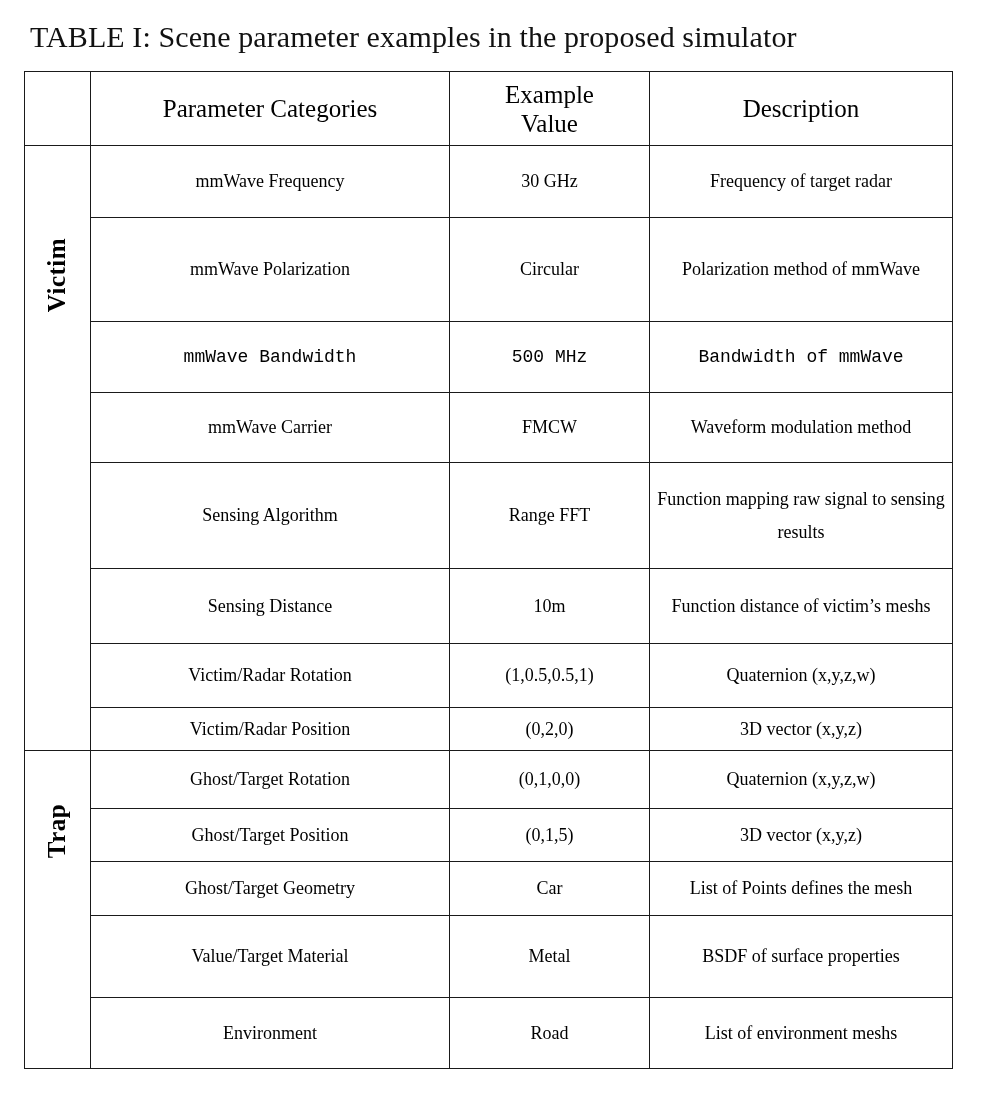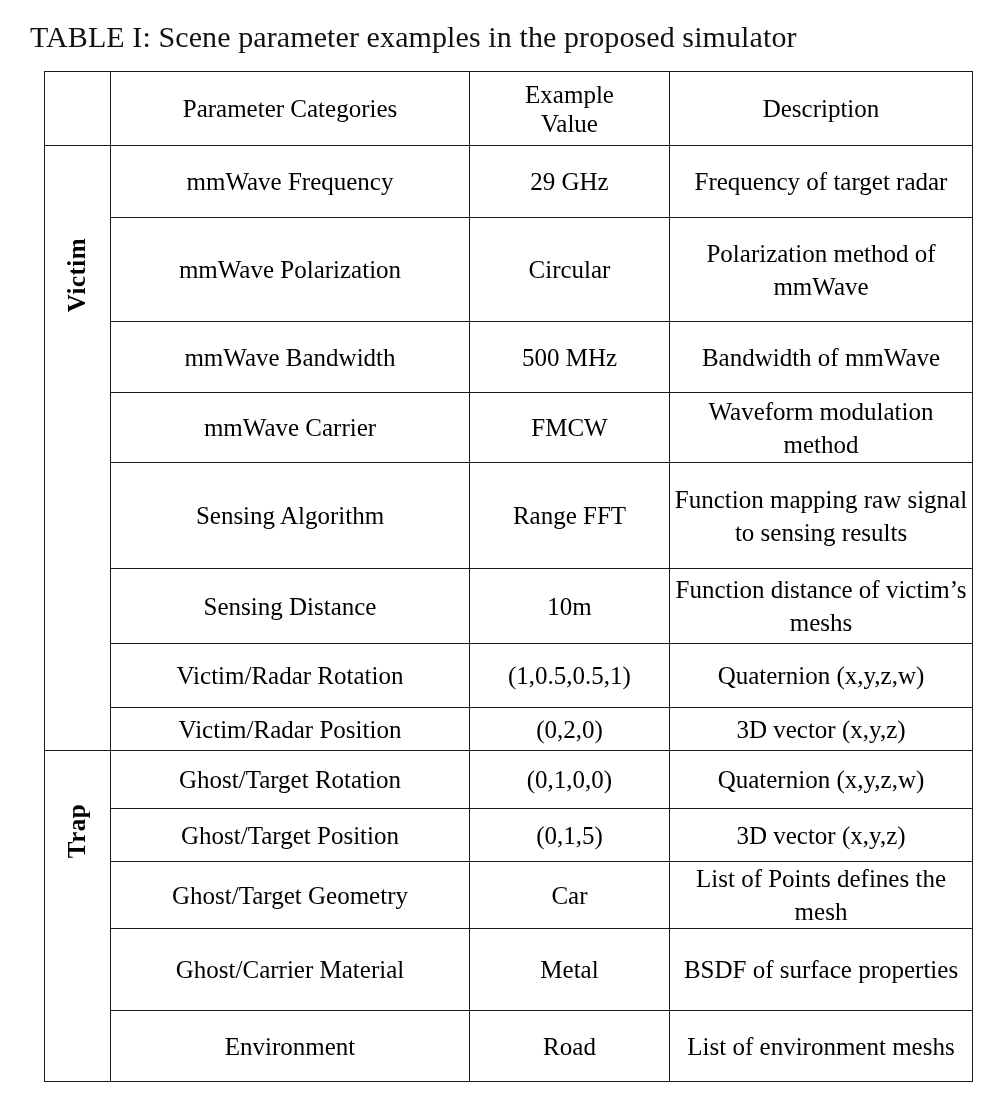--- a/index.html
+++ b/index.html
@@ -26,21 +26,21 @@
     top: 19px;
     width: 930px;
     font-size: 30px;
     line-height: 36px;
     letter-spacing: 0.1px;
     white-space: nowrap;
     color: #111111;
   }
   .tbl-wrap {
     position: absolute;
-    left: 44px;
+    left: 24px;
     top: 71px;
     width: 928px;
   }
   table.param-table {
     border-collapse: collapse;
     table-layout: fixed;
     width: 928px;
     background: #ffffff;
   }
   table.param-table td, table.param-table th {
@@ -59,21 +59,21 @@
   thead th {
     font-weight: bold;
     font-size: 25px;
     line-height: 29px;
     height: 73px;
     padding: 3px 4px;
   }
   thead th.blank-head { border-bottom: 1.3px solid #1a1a1a; }
 
   td.cell {
-    font-size: 25px;
+    font-size: 18px;
     line-height: 33px;
     padding: 5px 6px;
   }
   td.group-cell {
     padding: 0;
     position: relative;
     vertical-align: top;
   }
   .rot-label {
     position: absolute;
@@ -92,21 +92,21 @@
     white-space: nowrap;
     font-weight: bold;
     font-size: 25px;
     letter-spacing: 0.5px;
   }
   .rot-victim .rot-inner { margin-top: 115px; }
   .rot-trap   .rot-inner { margin-top: 66px; }
 
   .r-h1 { height: 72px; }
   .r-h2 { height: 104px; padding-left: 39px; }
-  .r-h3 { height: 71px; }
+  .r-h3 { height: 71px; font-family: Liberation Mono, monospace; }
   .r-h4 { height: 70px; }
   .r-h5 { height: 106px; font-family: Liberation Serif, serif; }
   .r-h6 { height: 75px; }
   .r-h7 { height: 64px; }
   .r-h8 { height: 43px; }
   .r-h9 { height: 58px; }
   .r-h10 { height: 53px; }
   .r-h11 { height: 54px; }
   .r-h12 { height: 82px; }
   .r-h13 { height: 71px; margin-left: 39px; }
@@ -139,21 +139,21 @@
       </thead>
       <tbody>
 
         <tr class="r-h1">
           <td class="group-cell rot-victim" rowspan="8">
             <div class="rot-label">
               <span class="rot-inner">Victim</span>
             </div>
           </td>
           <td class="cell">mmWave Frequency</td>
-          <td class="cell">29 GHz</td>
+          <td class="cell">30 GHz</td>
           <td class="cell">Frequency of target radar</td>
         </tr>
 
         <tr class="r-h2">
           <td class="cell">mmWave Polarization</td>
           <td class="cell">Circular</td>
           <td class="cell">Polarization method of mmWave</td>
         </tr>
 
         <tr class="r-h3">
@@ -209,21 +209,21 @@
           <td class="cell">3D vector (x,y,z)</td>
         </tr>
 
         <tr class="r-h11">
           <td class="cell">Ghost/Target Geometry</td>
           <td class="cell">Car</td>
           <td class="cell">List of Points defines the mesh</td>
         </tr>
 
         <tr class="r-h12">
-          <td class="cell">Ghost/Carrier Material</td>
+          <td class="cell">Value/Target Material</td>
           <td class="cell">Metal</td>
           <td class="cell">BSDF of surface properties</td>
         </tr>
 
         <tr class="r-h13">
           <td class="cell">Environment</td>
           <td class="cell">Road</td>
           <td class="cell">List of environment meshs</td>
         </tr>
 

